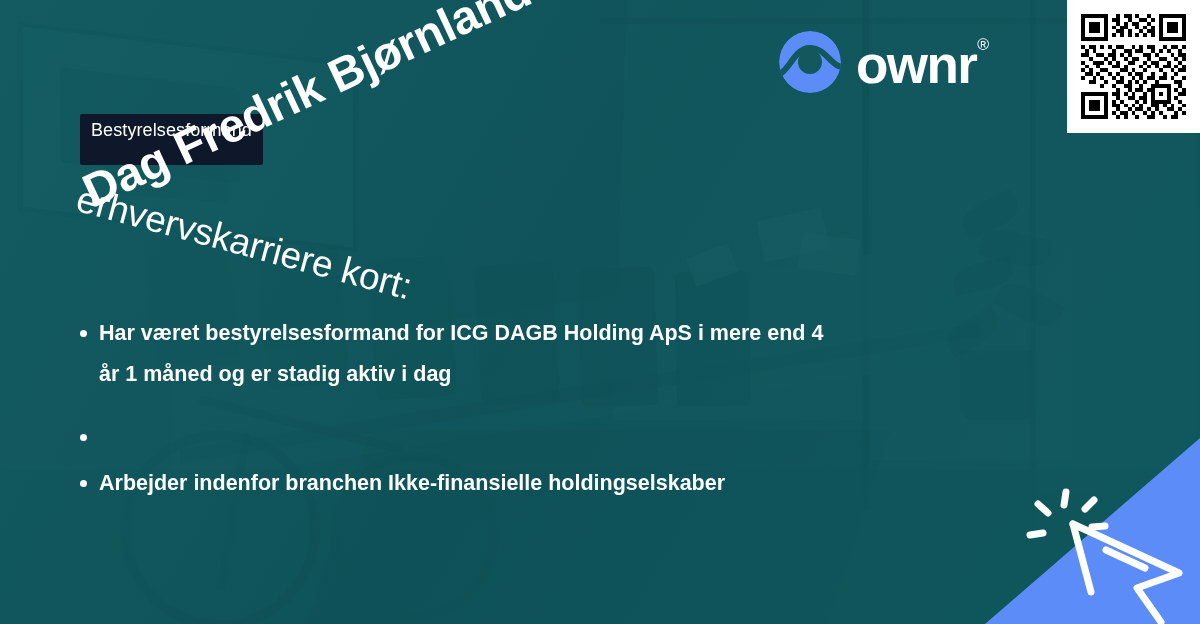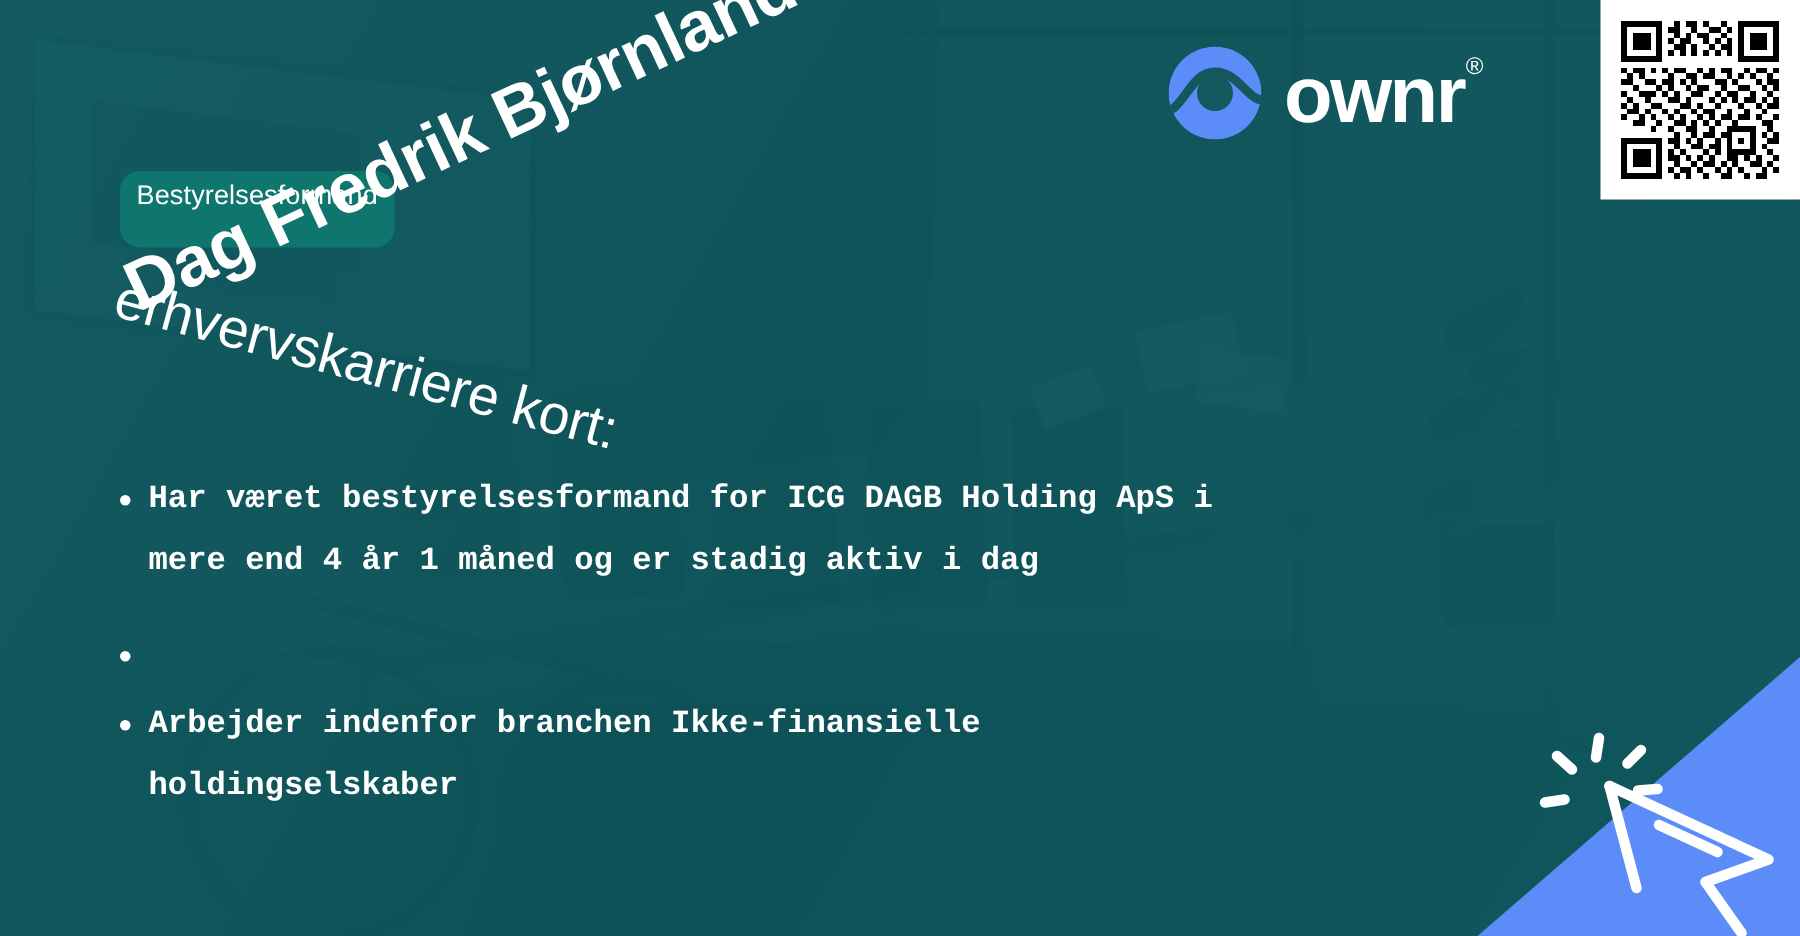--- a/index.html
+++ b/index.html
@@ -115,26 +115,26 @@
   
   .content {
     position: absolute;
     inset: 0;
   }
 
   .badge {
     position: absolute;
     left: 80px;
     top: 114px;
-    background: #0f766e;
+    background: #0f172a;
     color: #ffffff;
     font-size: 18px;
     line-height: 1;
     padding: 7px 11px 26px 11px;
-    border-radius: 13px;
+    border-radius: 2px;
     white-space: nowrap;
     letter-spacing: .1px;
   }
 
   .headline {
     position: absolute;
     left: 78px;
     top: 155px;
     color: #ffffff;
     width: 900px;
@@ -161,21 +161,20 @@
     width: 900px;
     color: #ffffff;
   }
   .bullet {
     display: flex;
     align-items: flex-start;
     margin-bottom: 22px;
     font-size: 21.5px;
     font-weight: bold;
     line-height: 41px;
-    font-family: Liberation Mono, monospace;
   }
   .bullet .dot {
     flex: 0 0 auto;
     width: 7px;
     height: 7px;
     border-radius: 50%;
     background: #ffffff;
     margin: 17px 12px 0 0;
   }
   .bullet .btext {

